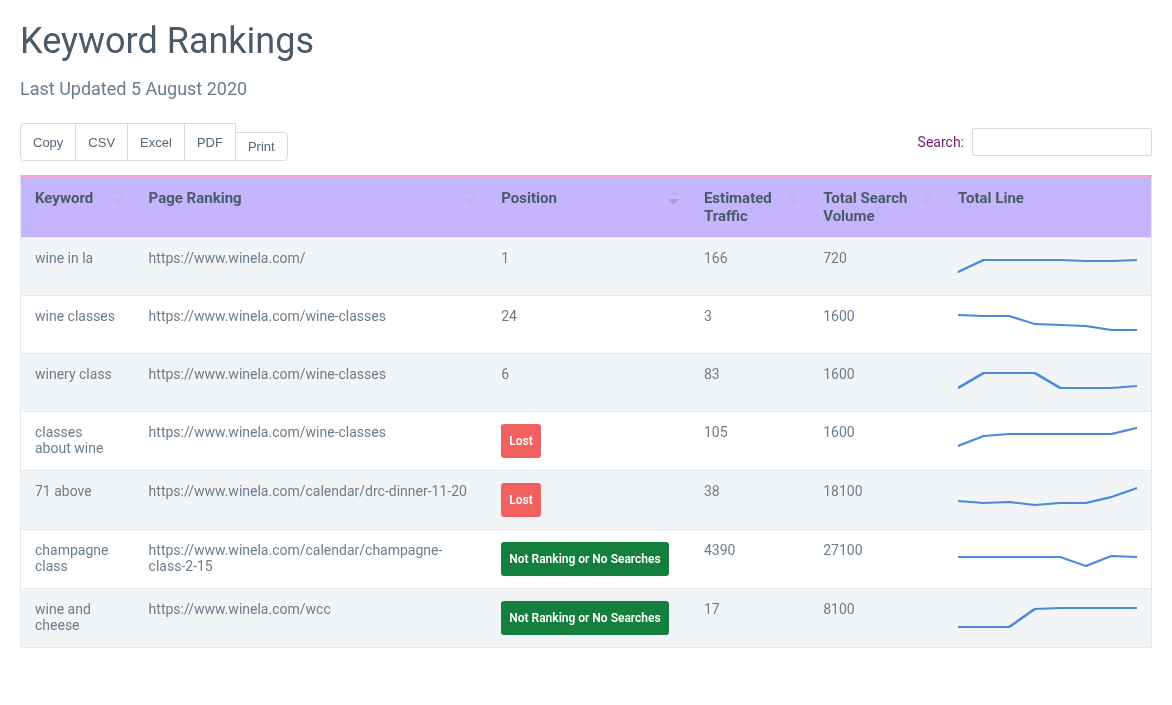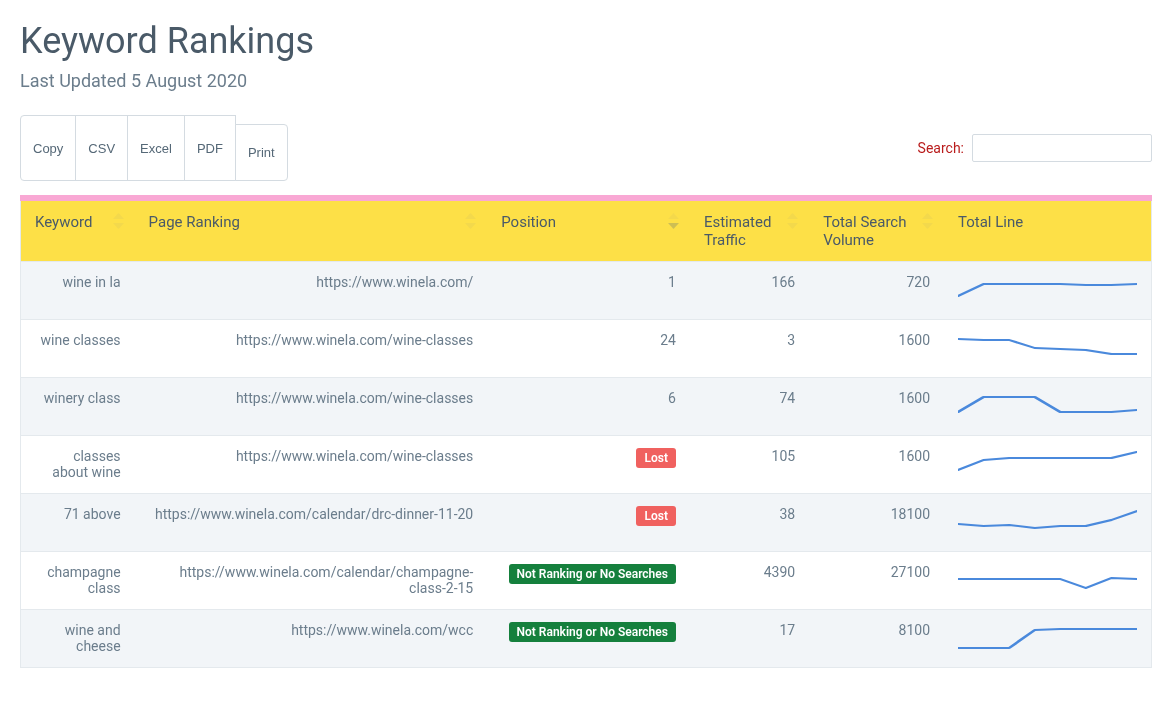--- a/index.html
+++ b/index.html
@@ -7,105 +7,105 @@
       font-family: -apple-system, BlinkMacSystemFont, "Segoe UI", Roboto, "Helvetica Neue", Arial, sans-serif;
       color: #556877;
       background: #fff;
       padding: 20px;
       font-size: 14px;
     }
     h1 {
       font-size: 36px;
       font-weight: 400;
       color: #4a5a68;
-      margin-bottom: 8px;
+      margin-bottom: 16px;
     }
     .subtitle {
       color: #6b7d8c;
       font-size: 18px;
       margin-bottom: 24px;
     }
     .toolbar-row {
       display: flex;
       justify-content: space-between;
       align-items: center;
       margin-bottom: 14px;
     }
     .btn-group {
       display: flex;
     }
     .btn-group button {
       background: #fff;
       border: 1px solid #d4dbe1;
       color: #556877;
-      padding: 20px 12px;
+      padding: 6px 12px;
       font-size: 13px;
       cursor: pointer;
       margin-right: -1px;
     }
     .btn-group button:first-child { border-radius: 4px 0 0 4px; }
     .btn-group button:last-child { border-radius: 0 4px 4px 0; margin-right: 0; margin-top: 9px; }
     .search-wrap {
       display: flex;
       align-items: center;
       gap: 8px;
     }
-    .search-wrap label { color: #b91c1c; font-size: 14px; }
+    .search-wrap label { color: #701a75; font-size: 14px; }
     .search-wrap input {
       border: 1px solid #d4dbe1;
       padding: 5px 8px;
       font-size: 14px;
       width: 180px;
       border-radius: 2px;
     }
     table {
       width: 100%;
       border-collapse: collapse;
       border: 1px solid #e4e9ed;
     }
     th, td {
       padding: 12px 14px;
       text-align: left;
       vertical-align: top;
       border-bottom: 1px solid #e4e9ed;
     }
     th {
-      font-weight: 400;
+      font-weight: 700;
       color: #4a5a68;
       font-size: 15px;
       position: relative;
       cursor: pointer;
-      background: #fde047;
-      border-top: 6px solid #f9a8d4;
+      background: #c4b5fd;
+      border-top: 2px solid #f9a8d4;
     }
     th .sort-icon {
       position: absolute;
       right: 10px;
       top: 12px;
       width: 12px;
       height: 18px;
     }
     .sort-icon svg { opacity: 0.28; }
     .sort-icon.desc svg .down { opacity: 1; fill: #556877; }
     .sort-icon.desc svg .up { opacity: 0.25; }
     tbody tr:nth-child(odd) { background: #f2f5f8; }
     tbody tr:nth-child(even) { background: #fff; }
-    td { color: #6b7d8c; font-size: 14px; text-align: right; }
+    td { color: #6b7d8c; font-size: 14px; }
     .col-keyword { width: 110px; }
     .col-page { width: 340px; }
     .col-pos { width: 190px; }
     .col-traffic { width: 115px; }
     .col-volume { width: 130px; }
     .col-trend { width: 200px; }
     .badge {
       display: inline-block;
       color: #fff;
       font-size: 12px;
       font-weight: 600;
-      padding: 3px 8px;
+      padding: 10px 8px;
       border-radius: 3px;
       white-space: nowrap;
     }
     .badge-lost { background: #f0615f; }
     .badge-none { background: #15803d; }
     .spark { width: 100%; height: 30px; }
     .spark polyline {
       fill: none;
       stroke: #4a89dc;
       stroke-width: 2;
@@ -178,21 +178,21 @@
         <td>3</td>
         <td>1600</td>
         <td><svg class="spark" viewBox="0 0 100 30" preserveAspectRatio="none">
             <polyline points="0.0,7 14.3,8 28.6,8 42.9,16 57.1,17 71.4,18 85.7,22 100.0,22"></polyline>
           </svg></td>
       </tr>
       <tr>
         <td>winery class</td>
         <td class="url-cell">https://www.winela.com/wine-classes</td>
         <td>6</td>
-        <td>74</td>
+        <td>83</td>
         <td>1600</td>
         <td><svg class="spark" viewBox="0 0 100 30" preserveAspectRatio="none">
             <polyline points="0.0,22 14.3,7 28.6,7 42.9,7 57.1,22 71.4,22 85.7,22 100.0,20"></polyline>
           </svg></td>
       </tr>
       <tr>
         <td>classes about wine</td>
         <td class="url-cell">https://www.winela.com/wine-classes</td>
         <td><span class="badge badge-lost">Lost</span></td>
         <td>105</td>

